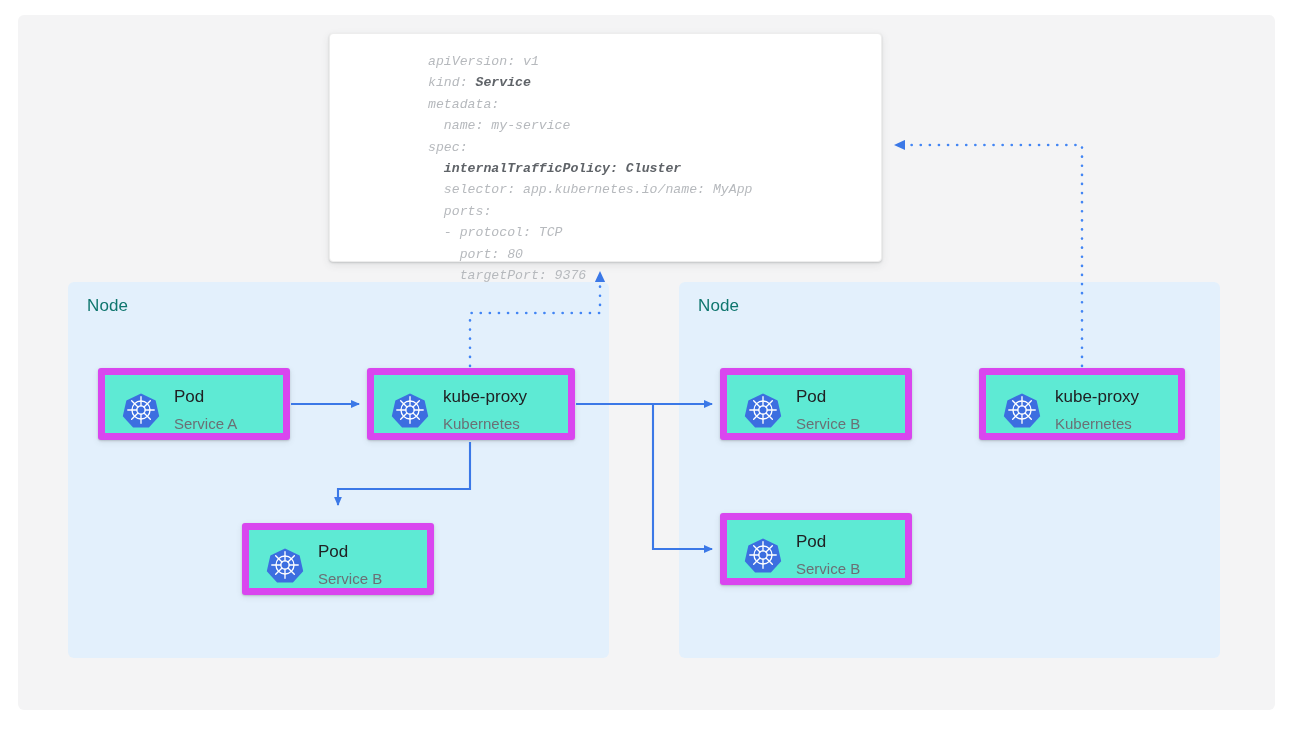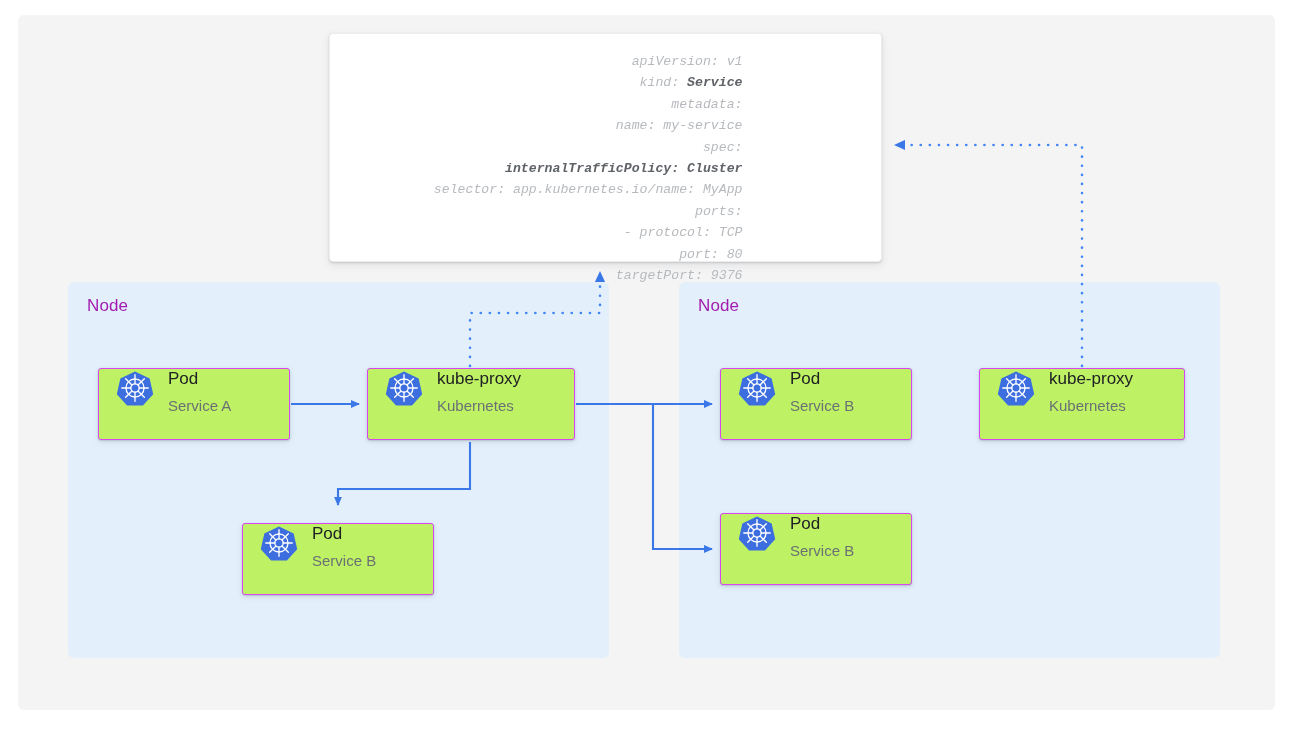--- a/index.html
+++ b/index.html
@@ -29,34 +29,34 @@
   .node-panel {
     position: absolute;
     background: #e3f0fc;
     border-radius: 6px;
   }
   .node-label {
     position: absolute;
     left: 19px;
     top: 14px;
     font-size: 17px;
-    color: #a21caf;
+    color: #0f766e;
     letter-spacing: .1px;
     white-space: nowrap;
   }
   
   .card {
     position: absolute;
-    background: #bef264;
-    border: 1px solid #d946ef;
+    background: #5eead4;
+    border: 7px solid #d946ef;
     border-radius: 3px;
     box-shadow: 0 1px 2px rgba(60,64,67,.22), 0 2px 6px rgba(60,64,67,.10);
     box-sizing: border-box;
     display: flex;
-    align-items: flex-start;
+    align-items: flex-end;
   }
   .card .k8s-icon {
     flex: 0 0 auto;
     margin-left: 17px;
     margin-right: 14px;
   }
   .card .card-text {
     display: flex;
     flex-direction: column;
     justify-content: center;
@@ -81,30 +81,29 @@
     width: 553px;
     height: 229px;
     background: #ffffff;
     border: 1px solid #ededed;
     border-radius: 4px;
     box-shadow: 0 1px 2px rgba(60,64,67,.20), 0 3px 8px rgba(60,64,67,.10);
     box-sizing: border-box;
   }
   #yaml-code {
     position: absolute;
-    left: 88px;
+    left: 98px;
     top: 17px;
     margin: 0;
     font-family: "Liberation Mono", "DejaVu Sans Mono", monospace;
     font-style: italic;
     font-size: 13.2px;
     line-height: 21.4px;
     color: #b6b9bd;
     white-space: pre;
-    text-align: right;
   }
   #yaml-code b {
     color: #5f6368;
     font-weight: bold;
   }
   
   #connectors {
     position: absolute;
     left: 0;
     top: 0;

